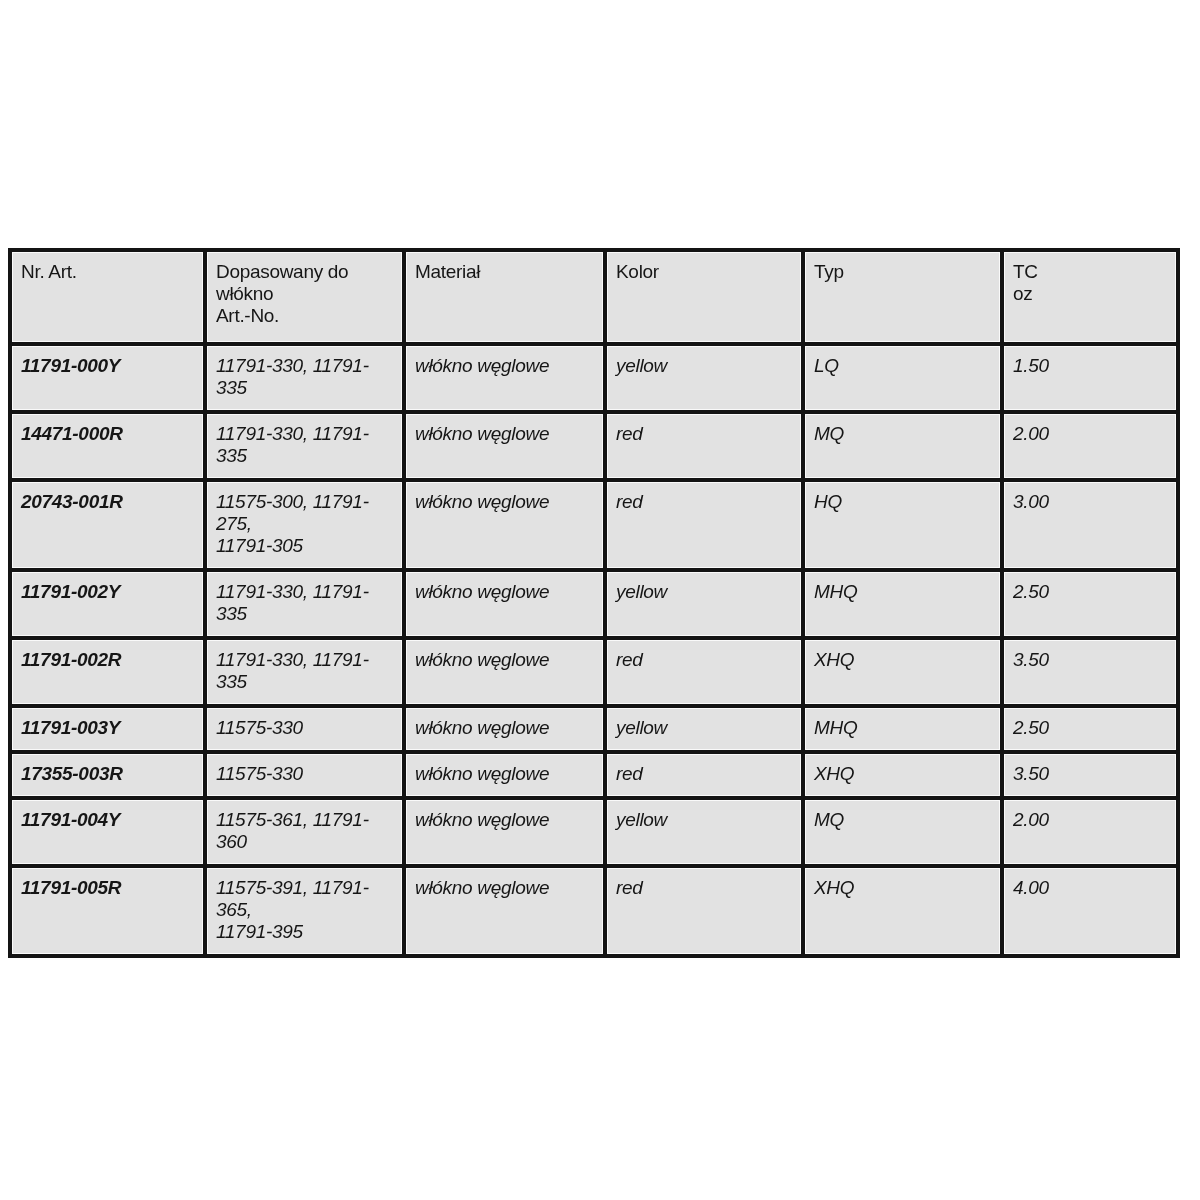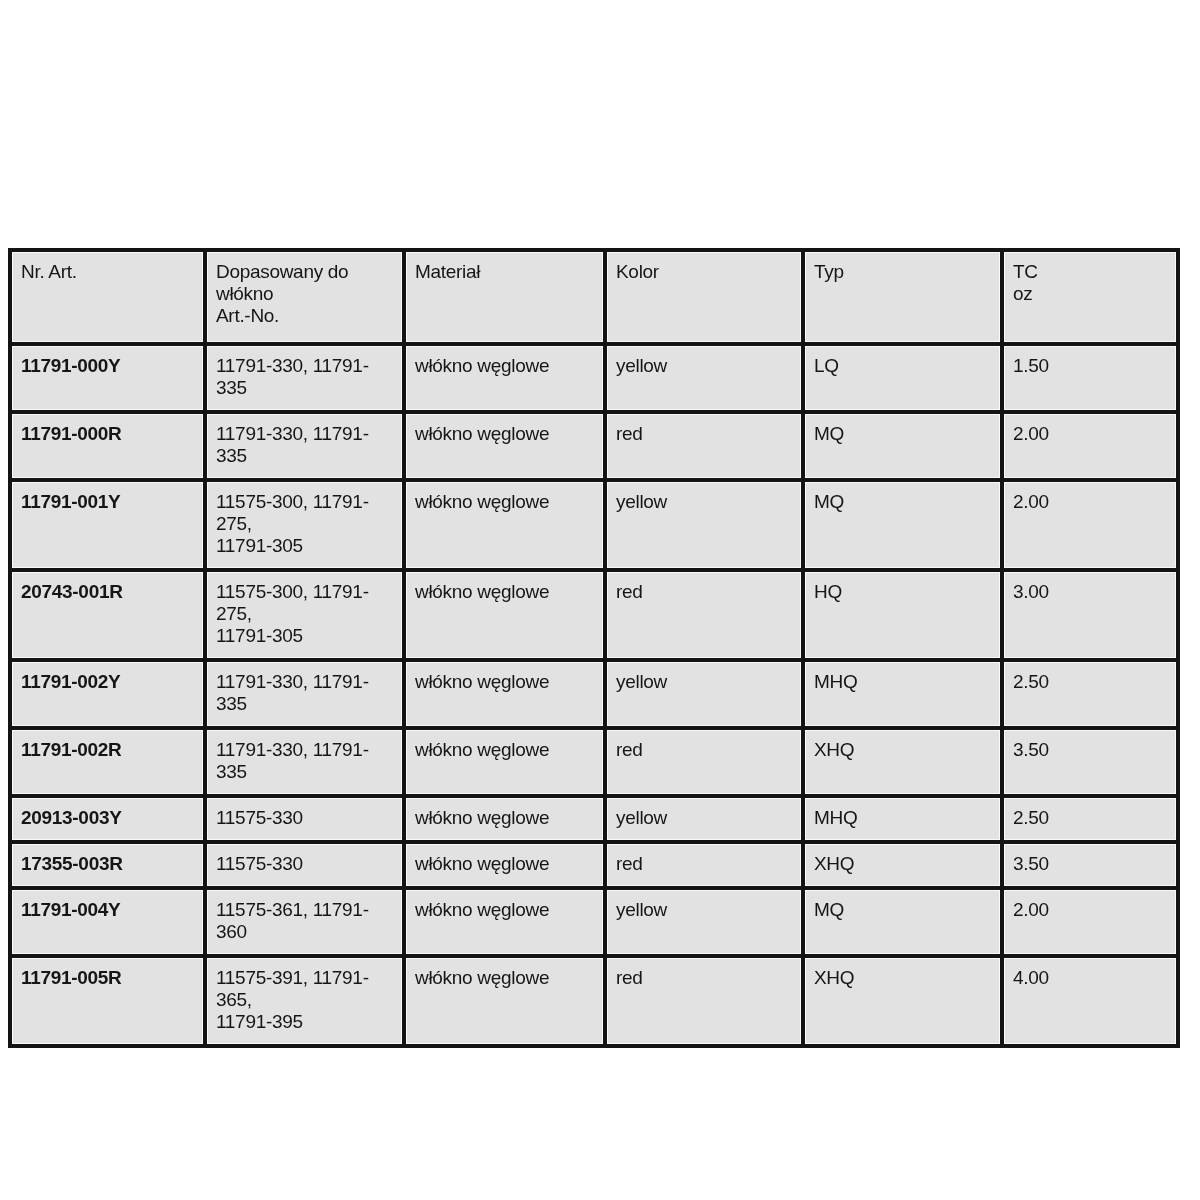--- a/index.html
+++ b/index.html
@@ -37,20 +37,21 @@
     letter-spacing: -0.3px;
     white-space: pre-line;
     overflow: hidden;
   }
   .spec th {
     font-weight: normal;
     height: 70px;
   }
   .spec tbody tr {
     height: 45px;
+    font-style: italic;
   }
   .spec td.b {
     font-weight: bold;
   }
 </style>
 </head>
 <body>
 
 <div class="doc-table-wrap">
   <table class="spec">
@@ -77,33 +78,24 @@
     <tbody id="tbody">
         <tr>
     <td class="b">11791-000Y</td>
     <td>11791-330, 11791-335</td>
     <td>włókno węglowe</td>
     <td>yellow</td>
     <td>LQ</td>
     <td>1.50</td>
   </tr>
         <tr>
-    <td class="b">11791-000R</td>
+    <td class="b">14471-000R</td>
     <td>11791-330, 11791-335</td>
     <td>włókno węglowe</td>
     <td>red</td>
-    <td>MQ</td>
-    <td>2.00</td>
-  </tr>
-        <tr>
-    <td class="b">11791-001Y</td>
-    <td>11575-300, 11791-275,
-11791-305</td>
-    <td>włókno węglowe</td>
-    <td>yellow</td>
     <td>MQ</td>
     <td>2.00</td>
   </tr>
         <tr>
     <td class="b">20743-001R</td>
     <td>11575-300, 11791-275,
 11791-305</td>
     <td>włókno węglowe</td>
     <td>red</td>
     <td>HQ</td>
@@ -119,21 +111,21 @@
   </tr>
         <tr>
     <td class="b">11791-002R</td>
     <td>11791-330, 11791-335</td>
     <td>włókno węglowe</td>
     <td>red</td>
     <td>XHQ</td>
     <td>3.50</td>
   </tr>
         <tr>
-    <td class="b">20913-003Y</td>
+    <td class="b">11791-003Y</td>
     <td>11575-330</td>
     <td>włókno węglowe</td>
     <td>yellow</td>
     <td>MHQ</td>
     <td>2.50</td>
   </tr>
         <tr>
     <td class="b">17355-003R</td>
     <td>11575-330</td>
     <td>włókno węglowe</td>

